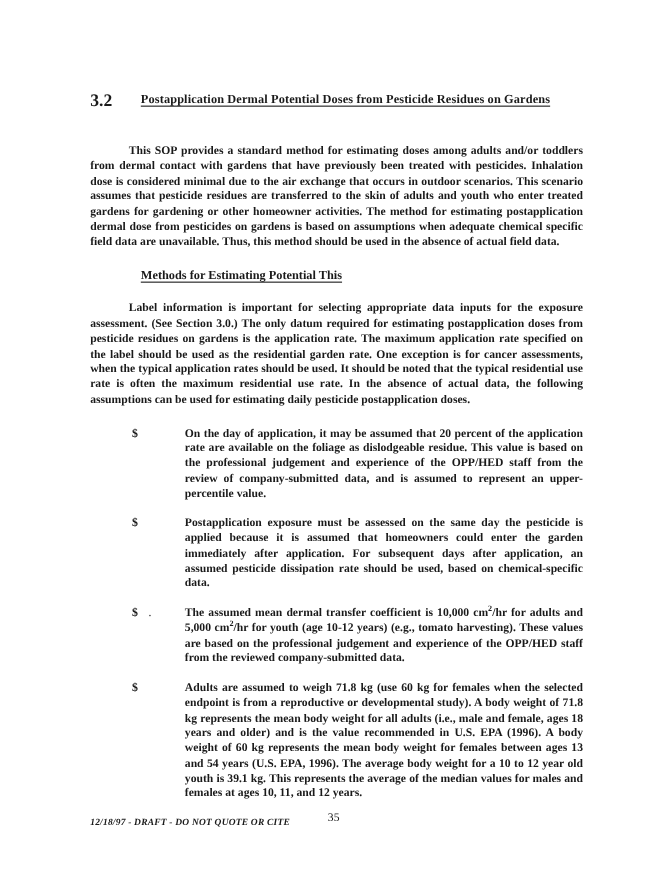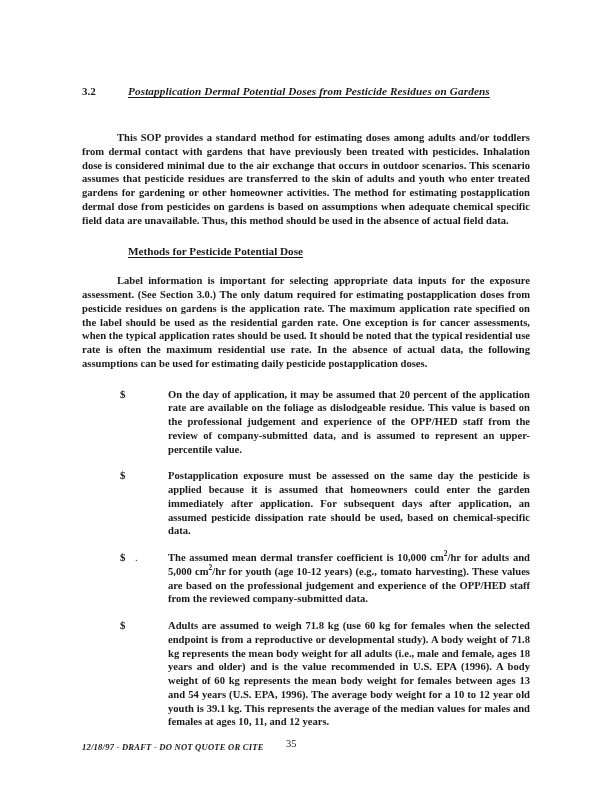--- a/index.html
+++ b/index.html
@@ -35,31 +35,30 @@
   
   .section-head {
     display: flex;
     align-items: flex-start;
     margin: 0 0 0 0;
   }
   .section-num {
     width: 46px;
     flex: 0 0 46px;
     font-weight: bold;
-    font-size: 11px;
+    font-size: 16px;
     line-height: 15px;
   }
   .section-title {
     font-weight: bold;
     font-size: 11.2px;
     line-height: 15px;
     text-decoration: underline;
     text-underline-offset: 1.5px;
     letter-spacing: .12px;
-    font-style: italic;
   }
 
   
   .subhead {
     margin: 0 0 0 46px;
     font-weight: bold;
     font-size: 11.2px;
     line-height: 15px;
     text-decoration: underline;
     text-underline-offset: 1.5px;
@@ -131,21 +130,21 @@
     left: 0;
     top: 0;
     font-style: italic;
     font-weight: bold;
     font-size: 8.6px;
     letter-spacing: .2px;
     white-space: nowrap;
   }
   .page-num {
     position: absolute;
-    left: 204px;
+    left: 216px;
     top: -4px;
     font-size: 10.6px;
     font-weight: normal;
   }
 </style>
 </head>
 <body>
 
 <div class="page">
 
@@ -158,21 +157,21 @@
 
     <div class="sp-l"></div>
 
 
     <div class="sp-m"></div>
 
     <p class="para">This SOP provides a standard method for estimating doses among adults and/or toddlers from dermal contact with gardens that have previously been treated with pesticides.  Inhalation dose is considered minimal due to the air exchange that occurs in outdoor scenarios.  This scenario assumes that pesticide residues are transferred to the skin of adults and youth who enter treated gardens for gardening or other homeowner activities.  The method for estimating postapplication dermal dose from pesticides on gardens is based on assumptions when adequate chemical specific field data are unavailable.  Thus, this method should be used in the absence of actual field data.</p>
 
     <div class="sp-l"></div>
 
-    <div class="subhead">Methods for Pesticide Potential Dose</div>
+    <div class="subhead">Methods for Estimating Potential This</div>
 
     <div class="sp-m"></div>
 
     <p class="para">Label information is important for selecting appropriate data inputs for the exposure assessment.  (See Section 3.0.)  The only datum required for estimating postapplication doses from pesticide residues on gardens is the application rate.  The maximum application rate specified on the label should be used as the residential garden rate.  One exception is for cancer assessments, when the typical application rates should be used.  It should be noted that the typical residential use rate is often the maximum residential use rate.  In the absence of actual data, the following assumptions can be used for estimating daily pesticide postapplication doses.</p>
 
     <div class="sp-l"></div>
 
     <ul class="bullets">
 
       <li class="bullet-row">

